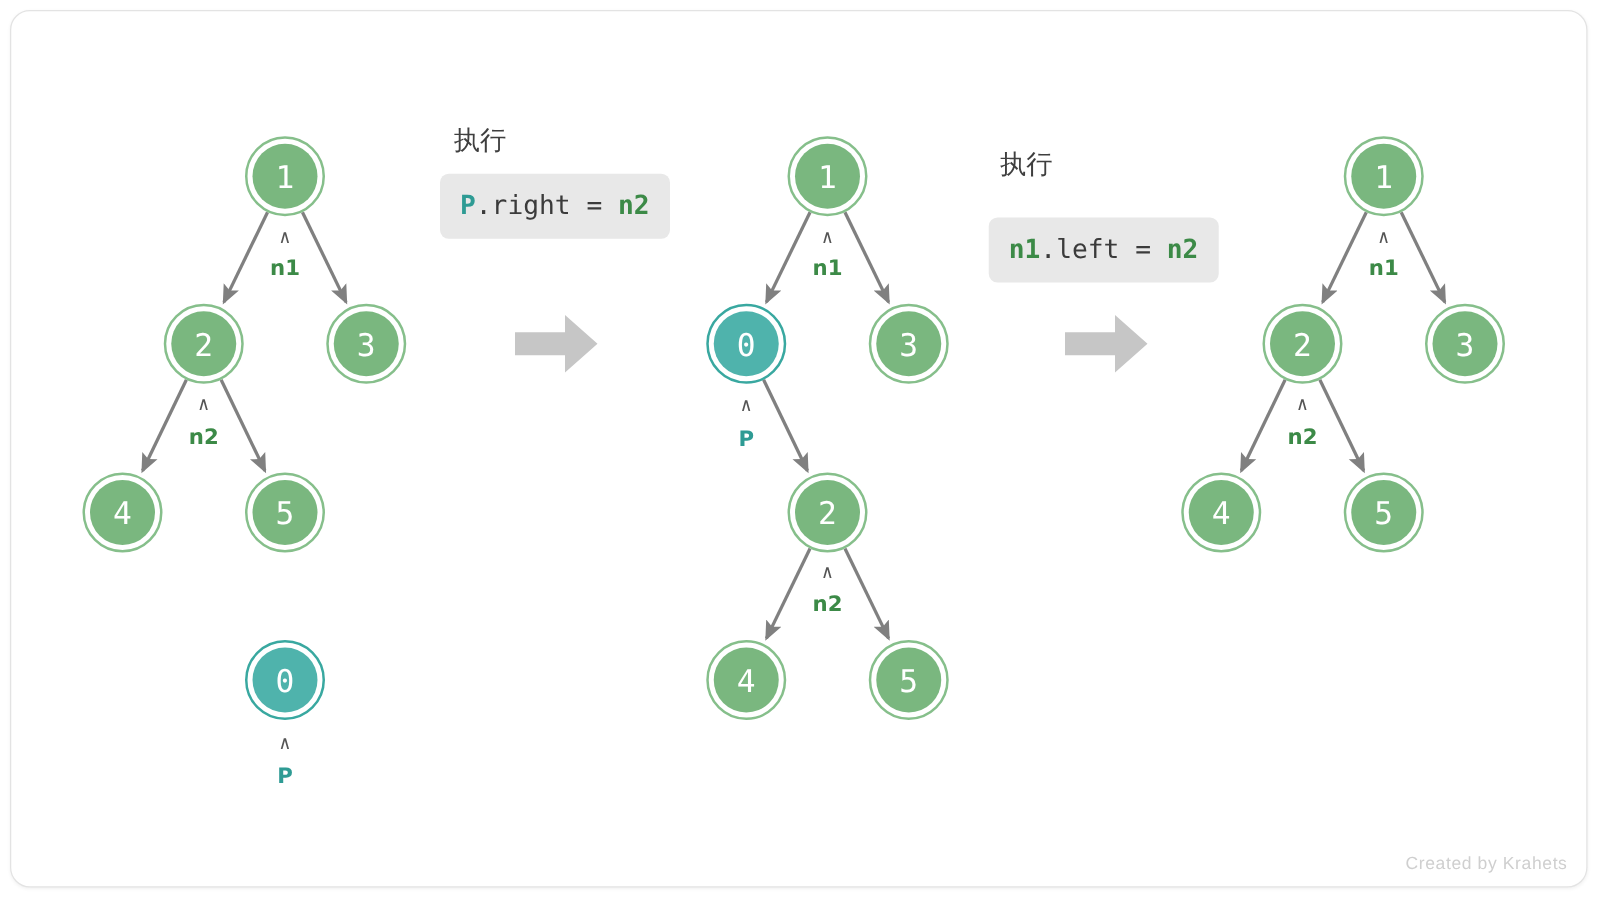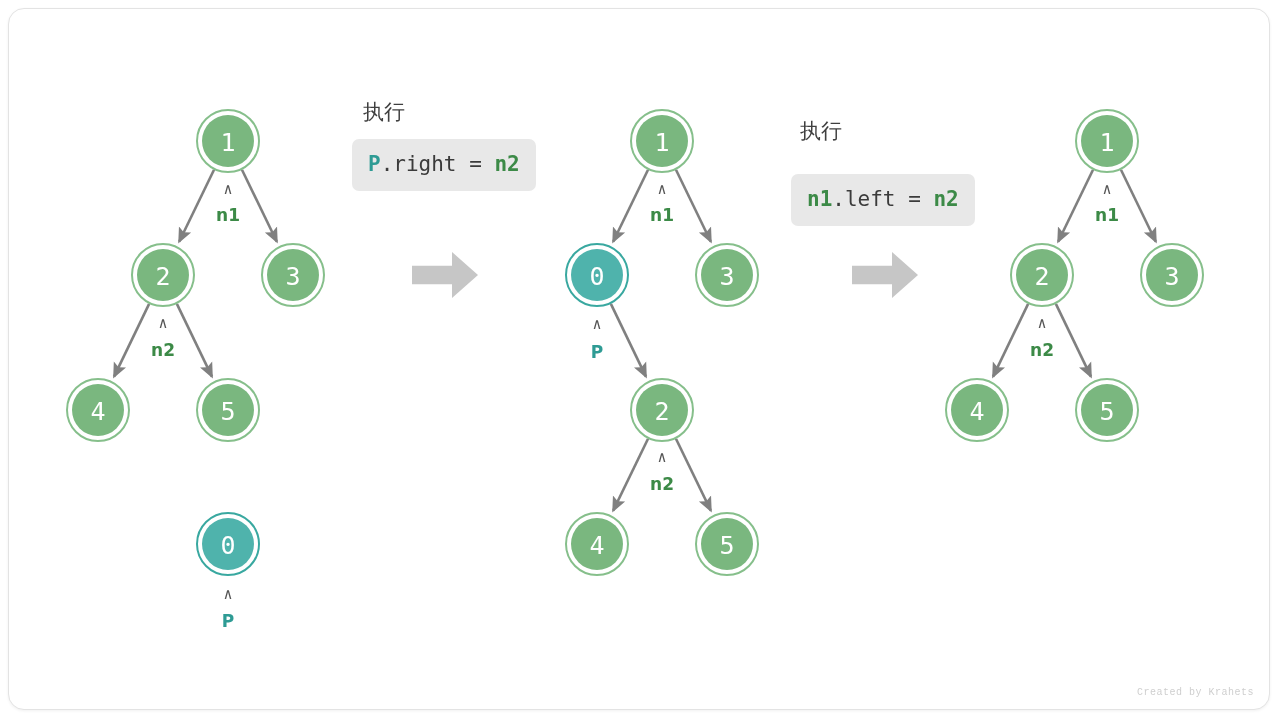--- a/index.html
+++ b/index.html
@@ -59,22 +59,22 @@
     white-space: pre;
   }
   .code-line { white-space: pre; }
   .tok-var   { color: #3c8a47; font-weight: bold; }
   .tok-ptr   { color: #2e9b94; font-weight: bold; }
   .tok-plain { color: #3b3b3b; font-weight: normal; }
   .watermark {
     position: absolute;
     right: 26px;
     bottom: 22px;
-    font-family: Liberation Mono, monospace;
-    font-size: 10px;
+    font-family: Liberation Sans, sans-serif;
+    font-size: 14px;
     color: #cfcfcf;
     letter-spacing: 0.5px;
   }
   
   .node-val {
     font-family: "DejaVu Sans Mono", "Liberation Mono", monospace;
     font-size: 25px;
     fill: #ffffff;
     text-anchor: middle;
     dominant-baseline: central;

